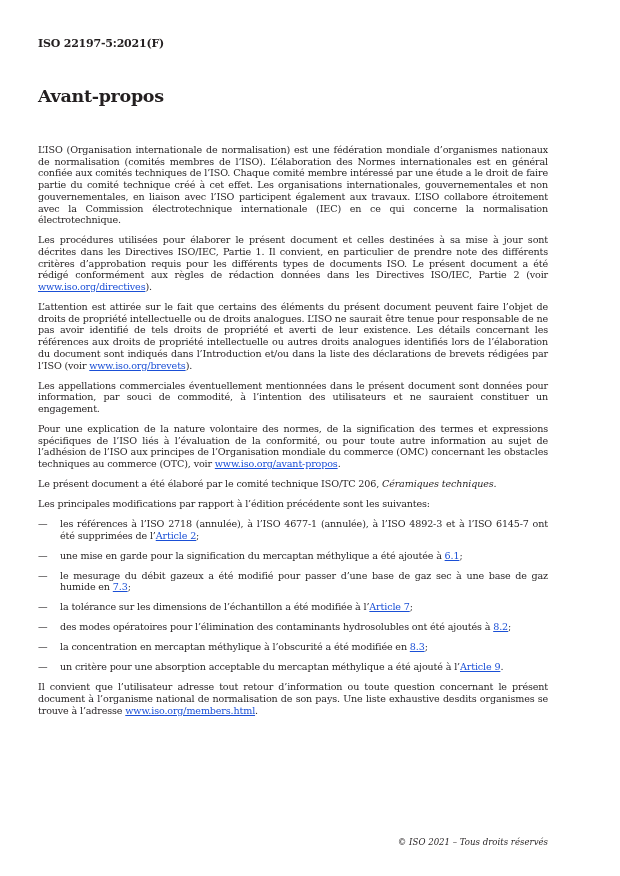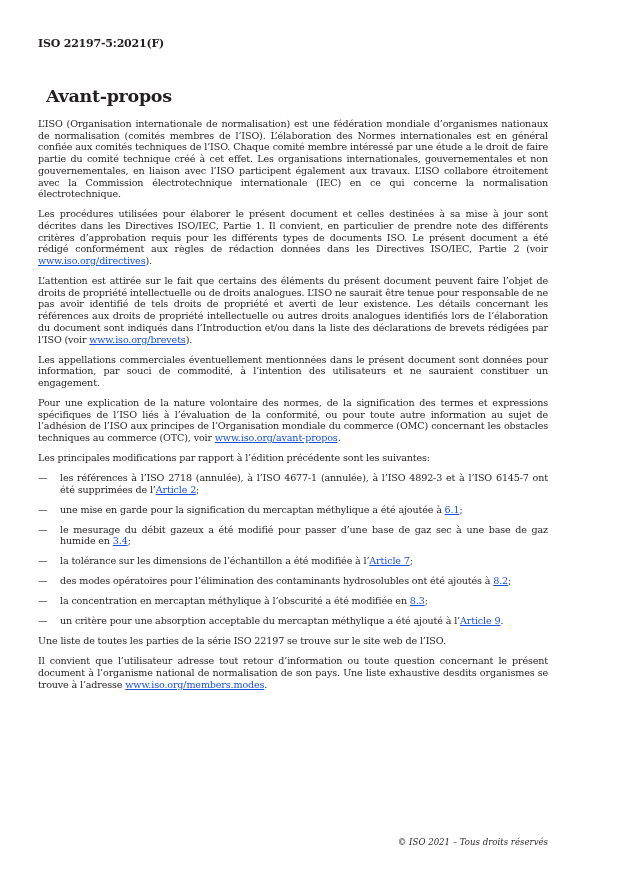--- a/index.html
+++ b/index.html
@@ -1,21 +1,21 @@
 <!DOCTYPE html>
 <html><head>
 <meta charset="utf-8">
 <style>
   html, body { margin: 0; padding: 0; background: #ffffff; }
   body { width: 620px; height: 876px; position: relative; overflow: hidden;
          font-family: "DejaVu Serif", "Liberation Serif", serif; color: #231f20; }
   .page { position: absolute; left: 38px; top: 0; width: 510px; }
   .doc-id { position: absolute; top: 37px; left: 0; font-weight: bold; font-size: 11px; letter-spacing: -0.2px; }
-  .title { position: absolute; top: 86px; left: 8px; font-weight: bold; font-size: 17.5px; margin: 0; letter-spacing: -0.3px; }
-  .body { position: absolute; top: 118px; left: 0; width: 510px; font-size: 9.6px; line-height: 11.7px; letter-spacing: -0.15px; }
+  .title { position: absolute; top: 86px; left: 0; font-weight: bold; font-size: 17.5px; margin: 0; letter-spacing: -0.3px; }
+  .body { position: absolute; top: 144px; left: 0; width: 510px; font-size: 9.6px; line-height: 11.7px; letter-spacing: -0.15px; }
   .body p { margin: 0 0 8.3px 0; text-align: justify; }
   a.link { color: #1a4fd6; text-decoration: underline; }
   ul.dash { list-style: none; margin: 0; padding: 0; }
   ul.dash li { position: relative; padding-left: 22px; margin: 0 0 8.3px 0; text-align: justify; }
   ul.dash li .dash-mark { position: absolute; left: 0; top: 0; }
   .footer { position: absolute; top: 837px; left: 0; width: 510px; font-size: 8.6px; }
   .footer .page-num { position: absolute; left: 0; margin-top: 45px; }
   .footer .copyright { position: absolute; right: 0; font-style: italic; }
 </style>
 </head>
@@ -29,36 +29,36 @@
     <p>L’ISO (Organisation internationale de normalisation) est une fédération mondiale d’organismes nationaux de normalisation (comités membres de l’ISO). L’élaboration des Normes internationales est en général confiée aux comités techniques de l’ISO. Chaque comité membre intéressé par une étude a le droit de faire partie du comité technique créé à cet effet. Les organisations internationales, gouvernementales et non gouvernementales, en liaison avec l’ISO participent également aux travaux. L’ISO collabore étroitement avec la Commission électrotechnique internationale (IEC) en ce qui concerne la normalisation électrotechnique.</p>
 
     <p><span>Les procédures utilisées pour élaborer le présent document et celles destinées à sa mise à jour sont décrites dans les Directives ISO/IEC, Partie 1. Il convient, en particulier de prendre note des différents critères d’approbation requis pour les différents types de documents ISO. Le présent document a été rédigé conformément aux règles de rédaction données dans les Directives ISO/IEC, Partie 2 (voir </span><a class="link">www.iso.org/directives</a><span>).</span></p>
 
     <p><span>L’attention est attirée sur le fait que certains des éléments du présent document peuvent faire l’objet de droits de propriété intellectuelle ou de droits analogues. L’ISO ne saurait être tenue pour responsable de ne pas avoir identifié de tels droits de propriété et averti de leur existence. Les détails concernant les références aux droits de propriété intellectuelle ou autres droits analogues identifiés lors de l’élaboration du document sont indiqués dans l’Introduction et/ou dans la liste des déclarations de brevets rédigées par l’ISO (voir </span><a class="link">www.iso.org/brevets</a><span>).</span></p>
 
     <p>Les appellations commerciales éventuellement mentionnées dans le présent document sont données pour information, par souci de commodité, à l’intention des utilisateurs et ne sauraient constituer un engagement.</p>
 
     <p><span>Pour une explication de la nature volontaire des normes, de la signification des termes et expressions spécifiques de l’ISO liés à l’évaluation de la conformité, ou pour toute autre information au sujet de l’adhésion de l’ISO aux principes de l’Organisation mondiale du commerce (OMC) concernant les obstacles techniques au commerce (OTC), voir </span><a class="link">www.iso.org/avant-propos</a><span>.</span></p>
 
+    <p><span>Le présent document a été élaboré par le comité technique ISO/TC 206, </span><em>Céramiques techniques</em><span>.</span></p>
 
 
     <p>Les principales modifications par rapport à l’édition précédente sont les suivantes:</p>
 
     <ul class="dash">
       <li><span class="dash-mark">—</span><span>les références à l’ISO 2718 (annulée), à l’ISO 4677-1 (annulée), à l’ISO 4892-3 et à l’ISO 6145-7 ont été supprimées de l’</span><a class="link">Article 2</a><span>;</span></li>
       <li><span class="dash-mark">—</span><span>une mise en garde pour la signification du mercaptan méthylique a été ajoutée à </span><a class="link">6.1</a><span>;</span></li>
-      <li><span class="dash-mark">—</span><span>le mesurage du débit gazeux a été modifié pour passer d’une base de gaz sec à une base de gaz humide en </span><a class="link">3.4</a><span>;</span></li>
+      <li><span class="dash-mark">—</span><span>le mesurage du débit gazeux a été modifié pour passer d’une base de gaz sec à une base de gaz humide en </span><a class="link">7.3</a><span>;</span></li>
       <li><span class="dash-mark">—</span><span>la tolérance sur les dimensions de l’échantillon a été modifiée à l’</span><a class="link">Article 7</a><span>;</span></li>
       <li><span class="dash-mark">—</span><span>des modes opératoires pour l’élimination des contaminants hydrosolubles ont été ajoutés à </span><a class="link">8.2</a><span>;</span></li>
       <li><span class="dash-mark">—</span><span>la concentration en mercaptan méthylique à l’obscurité a été modifiée en </span><a class="link">8.3</a><span>;</span></li>
       <li><span class="dash-mark">—</span><span>un critère pour une absorption acceptable du mercaptan méthylique a été ajouté à l’</span><a class="link">Article 9</a><span>.</span></li>
     </ul>
 
-    <p>Une liste de toutes les parties de la série ISO 22197 se trouve sur le site web de l’ISO.</p>
 
-    <p><span>Il convient que l’utilisateur adresse tout retour d’information ou toute question concernant le présent document à l’organisme national de normalisation de son pays. Une liste exhaustive desdits organismes se trouve à l’adresse </span><a class="link">www.iso.org/members.modes</a><span>.</span></p>
+    <p><span>Il convient que l’utilisateur adresse tout retour d’information ou toute question concernant le présent document à l’organisme national de normalisation de son pays. Une liste exhaustive desdits organismes se trouve à l’adresse </span><a class="link">www.iso.org/members.html</a><span>.</span></p>
   </div>
 
   <div class="footer">
     <span class="page-num">iv</span>
     <span class="copyright">© ISO 2021 – Tous droits réservés</span>
   </div>
 </div>
 
 </body></html>

